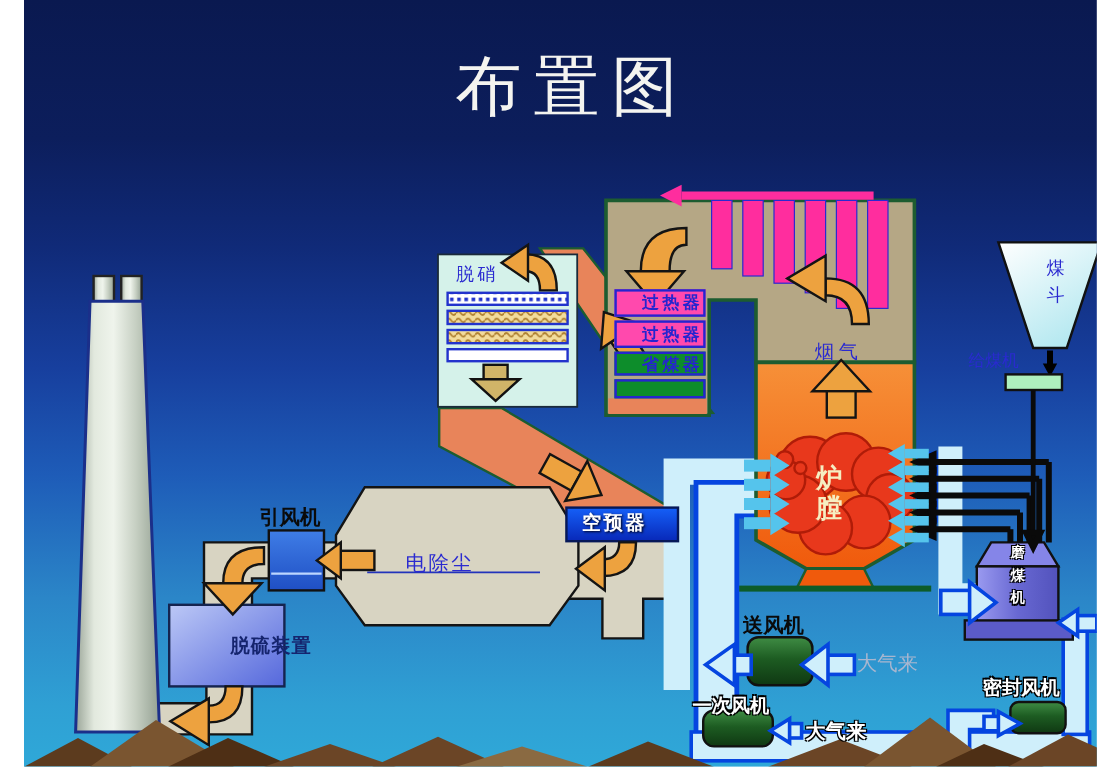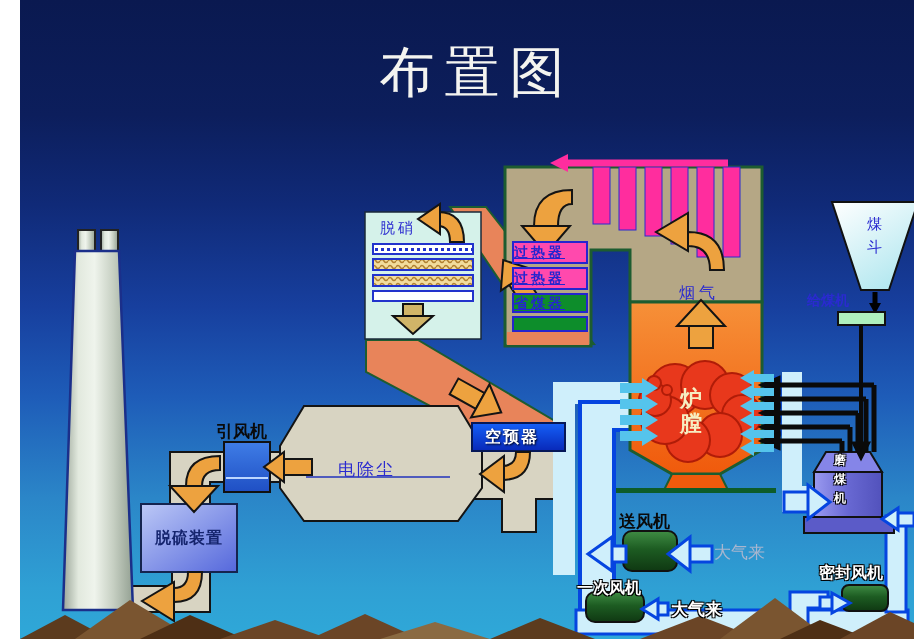--- a/index.html
+++ b/index.html
@@ -5,30 +5,30 @@
   html,body{margin:0;padding:0;}
   #stage{position:relative;width:914px;height:639px;overflow:hidden;
     background:linear-gradient(180deg,#0a1950 0%,#0c1e5c 18%,#102a78 32%,#173f9e 48%,#1e5cb8 62%,#2b86c8 78%,#2fa0d4 92%,#2fa8d8 100%);
     font-family:"Liberation Sans",sans-serif;margin-left:20px;}
   #baseSvg{position:absolute;left:0;top:0;}
   .lbl{position:absolute;white-space:nowrap;}
   .blue{color:#2a2ad0;}
   .outline{color:#ffffff;font-weight:bold;
     text-shadow:-1px -1px 0 #000,1px -1px 0 #000,-1px 1px 0 #000,1px 1px 0 #000;}
   .blk{color:#0a0a0a;font-weight:bold;}
-  .vert{width:20px;line-height:23px;text-align:left;word-break:break-all;white-space:normal;}
+  .vert{width:20px;line-height:23px;text-align:right;word-break:break-all;white-space:normal;}
   .hbox{position:absolute;box-sizing:border-box;border:2px solid #2525cf;color:#2525cf;
-    font-weight:bold;font-size:14px;letter-spacing:3px;text-align:left;text-decoration:underline;}
+    font-weight:bold;font-size:14px;letter-spacing:3px;text-align:right;}
   #title{position:absolute;left:0;top:36px;width:100%;text-align:center;
     font-family:"Liberation Serif",serif;font-size:55px;color:#f4f4f0;letter-spacing:10px;}
   #aph-label{position:absolute;left:452px;top:423px;width:80px;height:28px;line-height:28px;
     text-align:center;color:#fff;font-weight:bold;font-size:16px;letter-spacing:2px;
     text-shadow:1px 1px 2px #001;}
   #fgd-label{position:absolute;left:121px;top:504px;width:96px;height:68px;display:flex;
-    align-items:center;justify-content:center;color:#15246e;font-size:16px;letter-spacing:1px;font-weight:bold;}
+    align-items:center;justify-content:center;color:#15246e;font-size:16px;letter-spacing:1px;font-weight:bold;padding-left:37px;}
 </style>
 </head>
 <body>
 
 <div id="stage">
 
 <svg id="baseSvg" width="914" height="639" viewBox="0 0 914 639">
   <defs>
     <linearGradient id="gChim" x1="0" y1="0" x2="1" y2="0">
       <stop offset="0" stop-color="#9aa598"></stop>
@@ -315,21 +315,21 @@
 <div class="hbox" style="left:492px;top:241px;width:76px;height:23px;line-height:19px;background:#ff49ad;">过热器</div>
 <div class="hbox" style="left:492px;top:267px;width:76px;height:23px;line-height:19px;background:#ff49ad;">过热器</div>
 <div class="hbox" style="left:492px;top:293px;width:76px;height:20px;line-height:16px;background:#0d8d2b;">省煤器</div>
 <div class="hbox" style="left:492px;top:316px;width:76px;height:16px;background:#0d8d2b;"></div>
 
 <div class="lbl blue" style="left:659px;top:283px;font-size:16px;letter-spacing:4px;">烟气</div>
 
 <div class="lbl vert" style="left:660px;top:386px;font-size:22px;line-height:25px;color:#f6eec2;font-weight:bold;">炉膛</div>
 
 <div class="lbl blue vert" style="left:847px;top:212px;font-size:15px;">煤斗</div>
-<div class="lbl blue" style="left:787px;top:292px;font-size:14px;font-weight:bold;">给煤机</div>
+<div class="lbl blue" style="left:787px;top:292px;font-size:14px;font-weight:normal;">给煤机</div>
 <div class="lbl outline vert" style="left:814px;top:451px;font-size:12px;line-height:19px;">磨煤机</div>
 
 <div id="aph-label">空预器</div>
 
 <div class="lbl blk" style="left:196px;top:420px;font-size:17px;text-align:right;">引风机</div>
 <div class="lbl blue" style="left:318px;top:458px;font-size:17px;letter-spacing:2px;">电除尘</div>
 <div id="fgd-label">脱硫装置</div>
 
 <div class="lbl blk" style="left:599px;top:510px;font-size:17px;">送风机</div>
 <div class="lbl" style="left:694px;top:541px;font-size:17px;color:#a8b6cf;">大气来</div>

